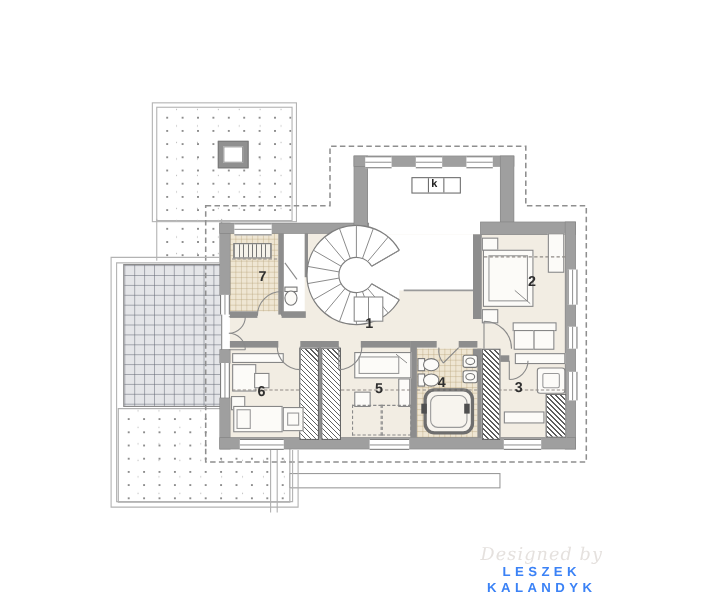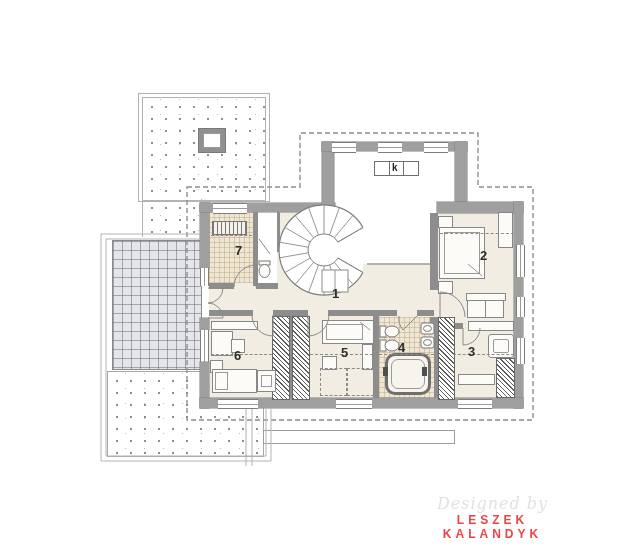--- a/index.html
+++ b/index.html
@@ -36,21 +36,21 @@
   .furn-in{border:1px solid #9a9a9a;background:transparent;}
   .hatch{border:1px solid #666;background-color:#fff;
          background-image:repeating-linear-gradient(45deg,#5e5e5e 0 1px,transparent 1px 3.2px);}
   .hatch-lite{border:1px solid #777;background-color:#f5f2ea;
          background-image:repeating-linear-gradient(90deg,#777 0 1px,transparent 1px 4px);}
   .dashh{border-top:1px dashed #8f8a85;height:0;}
   .lab{font-size:13px;font-weight:600;color:#2e2e2e;}
   .lab-k{font-size:10px;font-weight:700;color:#222;}
   .wm1{font-family:"DejaVu Serif",serif;font-style:italic;font-size:16px;color:#e5e1de;
        letter-spacing:1px;text-align:center;}
-  .wm2{font-size:12px;font-weight:700;letter-spacing:4px;color:#ef4444;text-align:center;}
+  .wm2{font-size:12px;font-weight:700;letter-spacing:4px;color:#3b82f6;text-align:center;}
   svg{position:absolute;left:0;top:0;}
 </style>
 </head>
 <body>
 
 <div id="canvas">
 
   <div class="abs outline" style="left:138px;top:93px;width:130px;height:107px;"></div>
   <div class="abs outline dots" style="left:142px;top:97px;width:122px;height:102px;"></div>
   <div class="abs dots" style="left:142px;top:199px;width:58px;height:38px;border-left:1px solid var(--thin);border-right:1px solid var(--thin);"></div>

